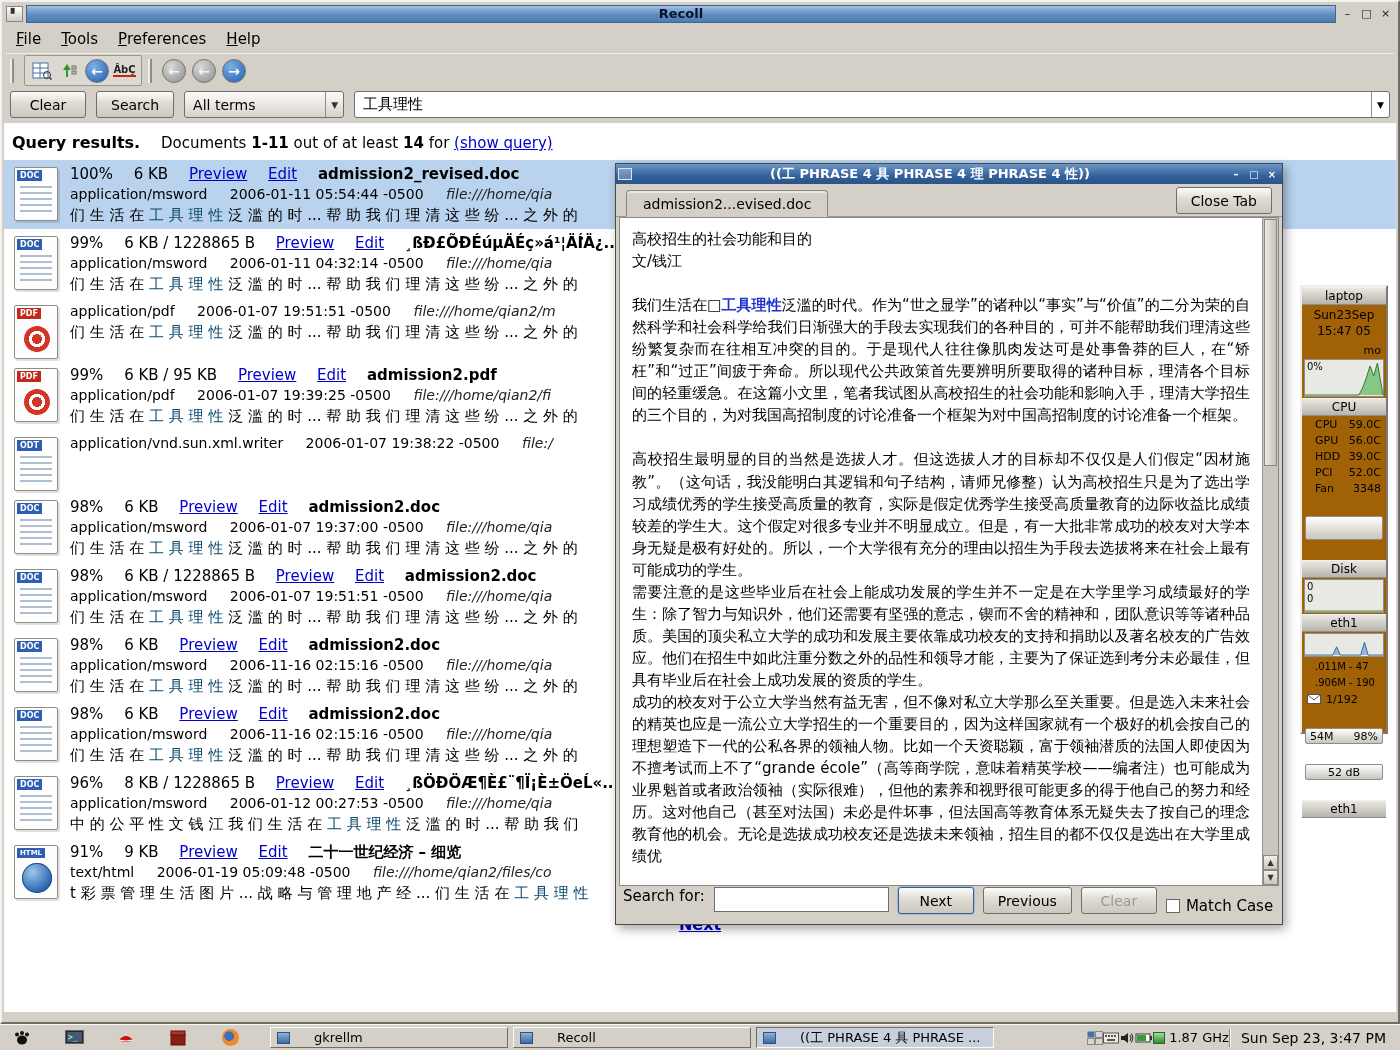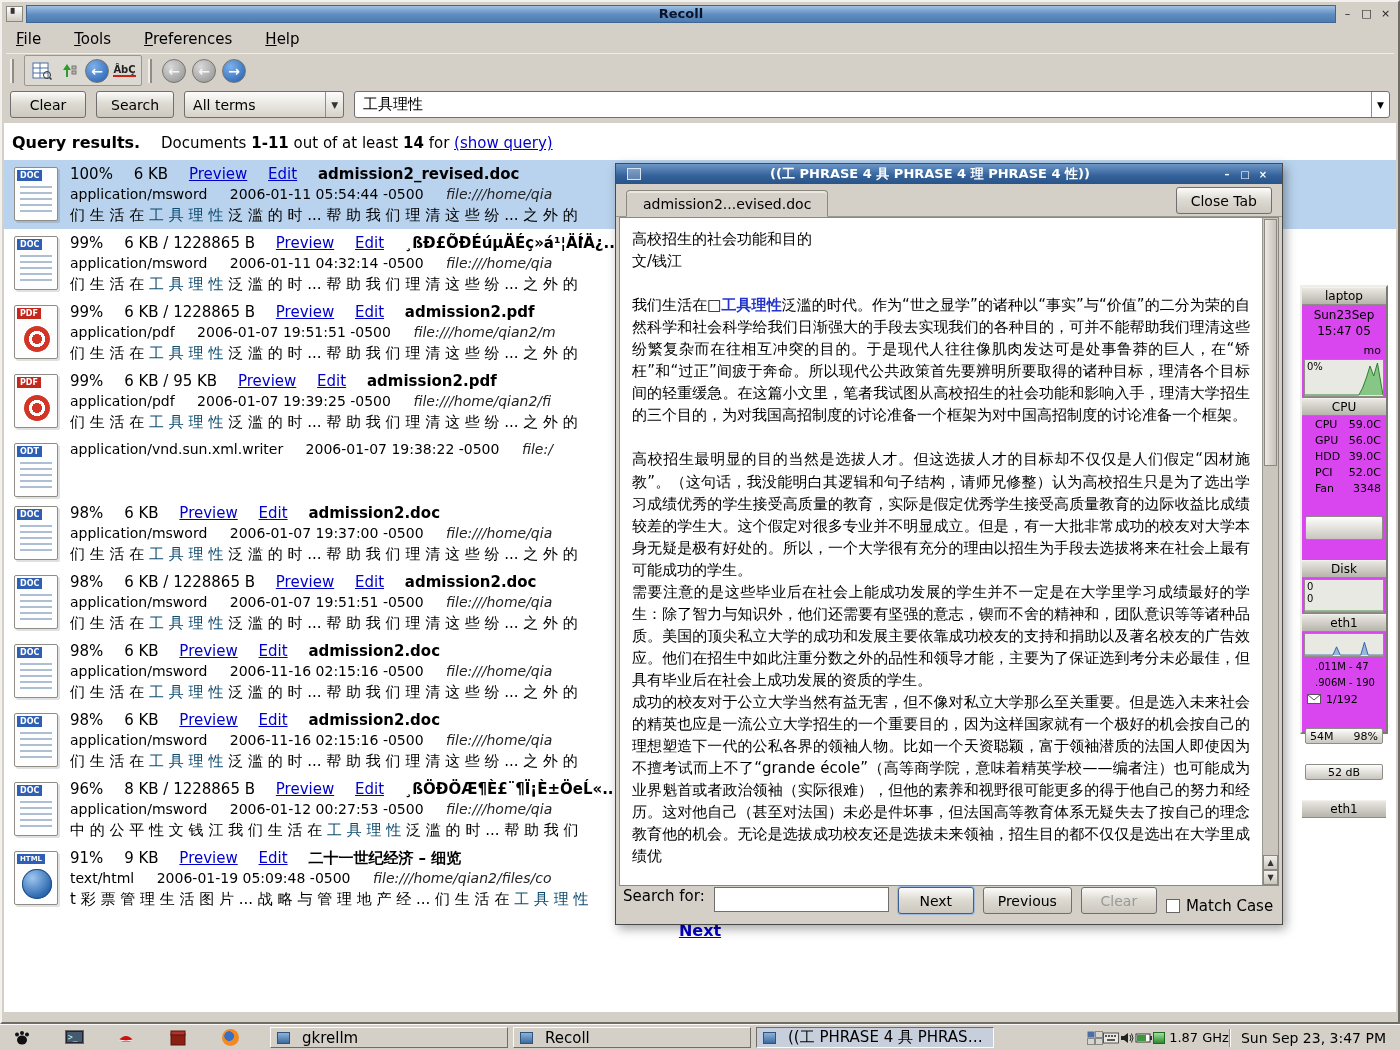--- a/index.html
+++ b/index.html
@@ -12,21 +12,21 @@
   .frame-top { position:absolute; top:1px; left:2px; right:2px; height:21px; display:flex; align-items:center; gap:3px; padding:0 2px; }
   .win-sysicon { width:17px; height:16px; border:1px solid #8a887f; background:linear-gradient(#ffffff,#cfccc4);
     display:flex; align-items:center; justify-content:center; font-size:10px; color:#333; }
   .titlebar { flex:1; height:18px; background:linear-gradient(to bottom,#9fc0e2 0%,#5e8cbf 55%,#4d7cb0 100%);
     display:flex; align-items:center; justify-content:center; font-weight:bold; font-size:13px; color:#09132b;
     border:1px solid #3f6691; }
   .win-buttons { display:flex; gap:2px; }
   .win-btn { width:17px; height:16px; display:flex; align-items:center; justify-content:center; font-size:11px;
     color:#1a1a1a; background:transparent; }
 
-  .menubar { position:absolute; top:25px; left:4px; right:4px; height:24px; display:flex; align-items:center; font-size:15px; padding-left:6px;gap:13px; }
+  .menubar { position:absolute; top:25px; left:4px; right:4px; height:24px; display:flex; align-items:center; font-size:15px; padding-left:6px; }
   .menu-item { padding:2px 10px 2px 4px; margin-right:6px; cursor:default; }
 
   .toolbar { position:absolute; top:51px; left:4px; right:4px; height:34px; display:flex; align-items:center; gap:6px; padding-left:4px;
     border-top:1px solid #efeeeb; }
   .tb-grip { width:4px; height:24px; border-left:2px solid #efeeeb; border-right:2px solid #8f8d86; margin-right:4px; }
   .tb-frame { display:flex; align-items:center; gap:3px; border:1px solid #9a978f; background:#dcd9d2; padding:2px 4px; border-radius:2px; }
   .tb-btn { width:25px; height:25px; display:flex; align-items:center; justify-content:center; font-size:14px; border-radius:2px; }
   .tb-round { width:24px; height:24px; border-radius:50%; display:flex; align-items:center; justify-content:center;
     color:#fff; font-size:14px; font-weight:bold; border:1px solid #77756e; }
   .tb-round.gray { background:radial-gradient(circle at 35% 30%, #d8d8d8, #8f8f8f); color:#f4f4f4; }
@@ -75,21 +75,21 @@
   .r-url { font-style:italic; color:#222; }
   .r-snippet { font-size:15px; height:22px; white-space:nowrap; }
   .hl { color:#0c4a6e; }
   .next-wrap { text-align:center; margin-top:8px; }
   .next-link { font-weight:bold; font-size:16px; }
 
   
   .preview { position:absolute; left:615px; top:163px; width:668px; height:762px; background:#d4d0c8;
     border:1px solid #4a4a4a; box-shadow:3px 4px 10px rgba(0,0,0,.35); z-index:30; }
   .pv-titlebar { height:20px; background:linear-gradient(to bottom,#6d97c6 0%,#33619a 60%,#2a5488 100%);
-    display:flex; align-items:center; color:#fff; font-weight:bold; font-size:13px; padding:0 11px; gap:2px; }
+    display:flex; align-items:center; color:#fff; font-weight:bold; font-size:13px; padding:0 2px; gap:2px; }
   .pv-sysicon { width:14px; height:12px; border:1px solid #d9e4f2; background:rgba(255,255,255,.25); }
   .pv-title { flex:1; text-align:center; white-space:nowrap; overflow:hidden; }
   .pv-btn { width:16px; height:15px; display:flex; align-items:center; justify-content:center; font-size:10px; color:#fff; }
   .pv-tabbar { position:relative; height:33px; border-bottom:1px solid #9a978f; }
   .pv-tab { position:absolute; left:10px; bottom:-1px; height:27px; padding:0 16px; display:flex; align-items:center;
     font-size:14px; background:#d4d0c8; border:1px solid #8a887f; border-bottom:1px solid #d4d0c8;
     border-radius:4px 4px 0 0; box-shadow:inset 0 2px 0 #ebe8e2; }
   .pv-closetab { position:absolute; right:10px; top:3px; }
   .pv-content { position:absolute; top:53px; left:3px; right:3px; bottom:38px; background:#fff; border:1px solid #8a887f;
     overflow:hidden; padding:10px 28px 10px 12px; font-size:15px; line-height:1.47; }
@@ -102,42 +102,42 @@
     background:linear-gradient(#f1efeb,#c9c5bd); display:flex; align-items:center; justify-content:center; font-size:8px; color:#333; }
   .pv-sb-up { bottom:15px; }
   .pv-sb-down { bottom:0; }
   .pv-searchbar { position:absolute; left:0; right:0; bottom:0; height:37px; display:flex; gap:9px; padding:0 7px; font-size:15px; }
   .pv-find-input { width:175px; height:25px; border:1px solid #6f6f6f; background:#fff; font-size:14px; padding:0 5px; font-family:inherit; outline:none; }
   .btn-default { border:1px solid #3c5f8f; box-shadow:0 0 0 1px #9db8d8; }
   .cb { width:14px; height:14px; border:1px solid #666; background:#fff; display:inline-block; }
   .pv-mc { display:flex; align-items:center; gap:6px; }
 
   
-  .gk { position:absolute; left:1300px; top:285px; width:88px; height:449px; background:#d946ef;
+  .gk { position:absolute; left:1300px; top:285px; width:88px; height:449px; background:#a16207;
     border:2px solid; border-color:#efede8 #7b7972 #7b7972 #efede8; font-size:11px; z-index:20; }
   .gk-sect { text-align:center; font-size:12px; padding:1px 0; background:linear-gradient(#eae8e2,#b7b4ac);
     border-top:1px solid #f4f2ee; border-bottom:1px solid #8f8d86; }
   .gk-clock { text-align:center; line-height:1.3; padding:3px 0; font-size:12px; }
   .gk-row { display:flex; justify-content:space-between; padding:0 5px; height:16px; align-items:center;margin-left:8px; }
   .gk-row.right { justify-content:flex-end; }
   .gk-chart { position:relative; height:38px; margin:1px 2px; background:#e9e9e4; border:1px solid #8f8d86; overflow:hidden; }
   .gk-chart svg { position:absolute; left:0; top:0; width:100%; height:100%; }
   .gk-chart .gk-lbl { position:absolute; left:2px; top:1px; font-size:10px; }
   .gk-meter { position:relative; height:24px; margin:20px 3px; border:1px solid #8f8d86;
     background:linear-gradient(#fdfdfb,#c9c6be); border-radius:2px; }
   .gk-meter.small { height:16px; display:flex; align-items:center; justify-content:space-between; padding:0 4px; font-size:11px; }
   .gk-meter.center { justify-content:center; }
   .gk-mail { display:flex; align-items:center; gap:5px; padding:2px 5px; height:18px; }
 
   
   .taskbar { position:absolute; left:0; bottom:0; width:1400px; height:26px; background:#d4d0c8;
     border-top:1px solid #fbfaf8; display:flex; align-items:center; padding:0 8px; gap:6px; z-index:50; }
   .launchers { display:flex; align-items:center; gap:32px; margin-right:24px; padding-left:4px; }
   .launcher { width:20px; height:20px; display:flex; align-items:center; justify-content:center; }
-  .task-btn { width:238px; height:21px; display:flex; align-items:center; gap:12px; padding:0 6px; font-size:15px;
+  .task-btn { width:238px; height:21px; display:flex; align-items:center; gap:24px; padding:0 6px; font-size:13px;
     border:1px solid; border-color:#fbfaf8 #6f6d66 #6f6d66 #fbfaf8; background:#d4d0c8; overflow:hidden; white-space:nowrap; }
   .task-btn.active { border-color:#6f6d66 #fbfaf8 #fbfaf8 #6f6d66; background:#c6cfdb; }
   .task-ico { width:13px; height:12px; background:linear-gradient(#8fb2d8,#3c6ba0); border:1px solid #2d5480; flex:none; }
   .task-label { overflow:hidden; text-overflow:ellipsis; }
   .tray { margin-left:auto; display:flex; align-items:center; }
   .tray-sep { width:2px; height:18px; border-left:1px solid #8f8d86; border-right:1px solid #fbfaf8; }
   .freq { font-size:13px; display:flex; align-items:center; gap:4px; }
   .freq-chip { width:12px; height:12px; background:linear-gradient(#9fe09f,#2f8a2f); border:1px solid #1f6a1f; }
   .clock-txt { font-size:14px; padding:0 6px 0 10px; }
 </style>
@@ -263,27 +263,20 @@
         <span class="r-date">2006-01-11 04:32:14 -0500</span>
         <span class="r-url">file:///home/qia</span>
       </div>
       <div class="r-snippet"><span>们 生 活 在 </span><span class="hl">工 具 理 性</span><span> 泛 滥 的 时 ... 帮 助 我 们 理 清 这 些 纷 ... 之 外 的</span></div>
     </div>
   </div>
 
   <div class="result-row">
     <div class="ricon icon-pdf"></div>
     <div class="r-lines">
-      <div class="r-line1">
-        <span class="r-pct">99%</span>
-        <span class="r-size">6 KB / 1228865 B</span>
-        <span class="r-preview link">Preview</span>
-        <span class="r-edit link">Edit</span>
-        <span class="r-title">admission2.pdf</span>
-      </div>
       <div class="r-line2">
         <span class="r-mime">application/pdf</span>
         <span class="r-date">2006-01-07 19:51:51 -0500</span>
         <span class="r-url">file:///home/qian2/m</span>
       </div>
       <div class="r-snippet"><span>们 生 活 在 </span><span class="hl">工 具 理 性</span><span> 泛 滥 的 时 ... 帮 助 我 们 理 清 这 些 纷 ... 之 外 的</span></div>
     </div>
   </div>
 
   <div class="result-row">

